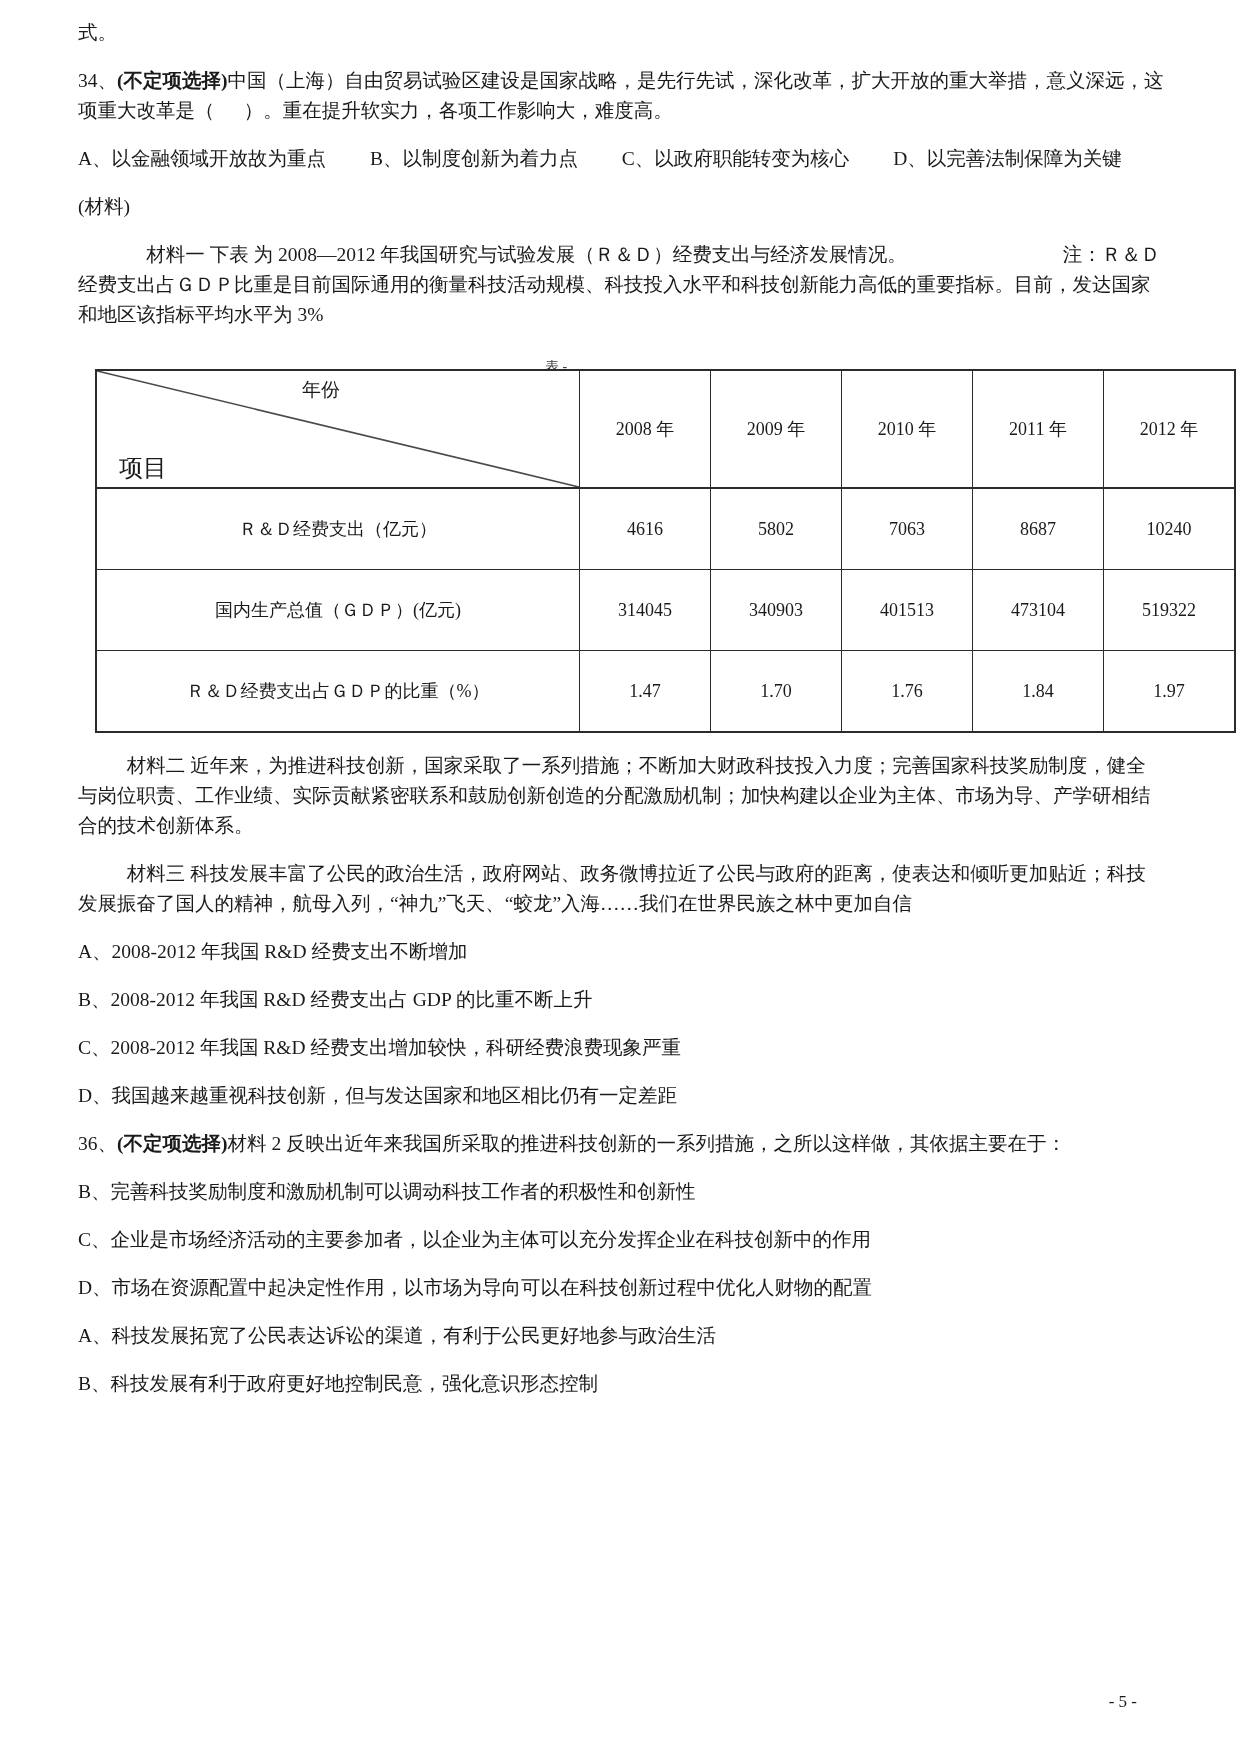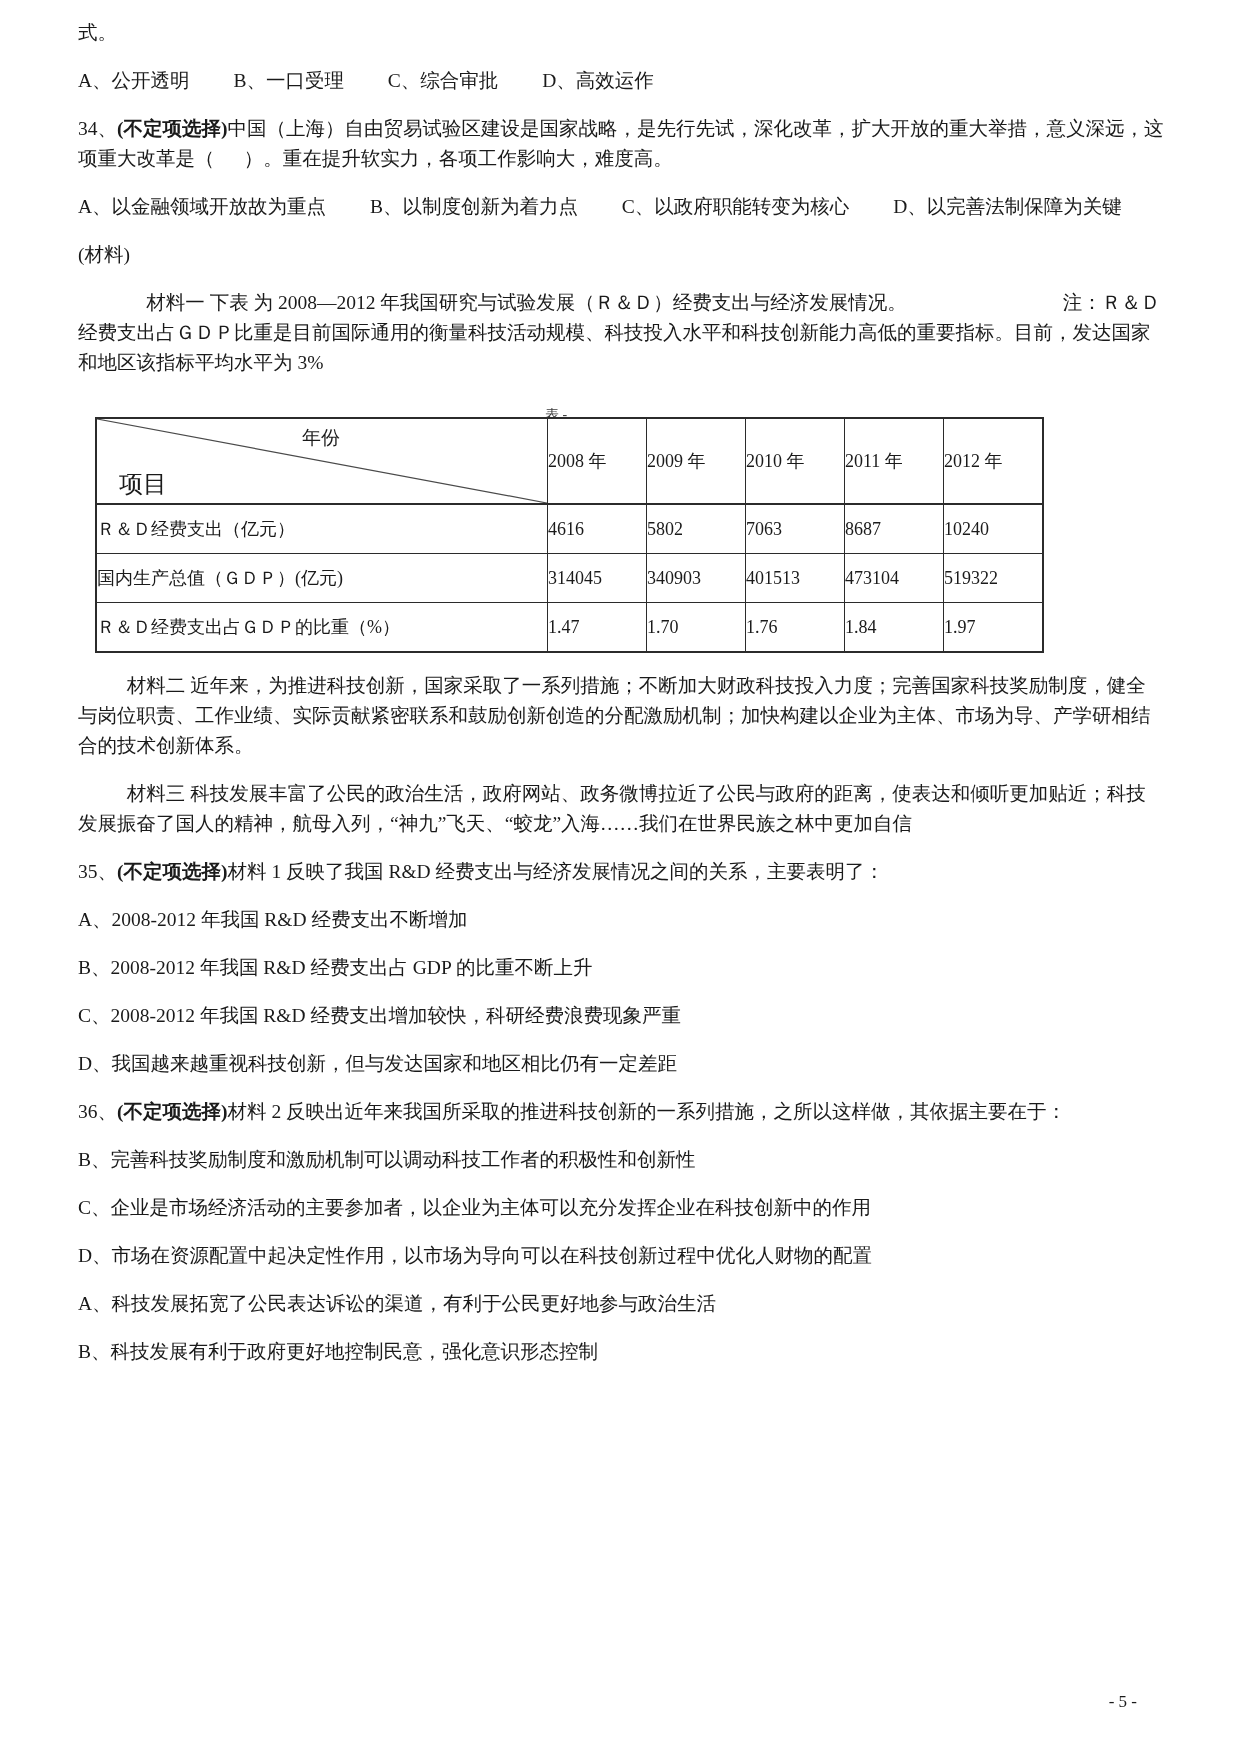--- a/index.html
+++ b/index.html
@@ -30,22 +30,22 @@
     margin-left:450px;width:80px;
     font-size:14px;line-height:13px;color:#3a3a3a;
     white-space:pre;
   }
   table.rdtable{
     border-collapse:collapse;table-layout:fixed;
     width:940px;border:2px solid #2b2b2b;
   }
   table.rdtable td{
     border:1px solid #2b2b2b;
-    vertical-align:middle;
-    font-size:18px;padding:0;overflow:hidden;
+    text-align:center;vertical-align:middle;
+    font-size:18px;padding:16px;overflow:hidden;
   }
   tr.hrow td{height:84px;border-bottom:2px solid #2b2b2b;}
   tr.drow td{height:48px;}
   td.corner{position:relative;}
   td.corner svg{position:absolute;left:0;top:0;width:100%;height:100%;display:block;}
   .corner-top{position:absolute;top:8px;left:205px;font-size:19px;line-height:22px;}
   .corner-bottom{position:absolute;bottom:8px;left:22px;font-size:24px;line-height:22px;}
 
   .footer{
     position:absolute;top:1692px;right:104px;
@@ -53,21 +53,20 @@
     white-space:pre;
   }
 </style>
 </head>
 <body>
 
 <div class="page">
   <div class="content">
 
     <p class="para first">式。</p>
-    <p class="para mt20">A、公开透明         B、一口受理         C、综合审批         D、高效运作</p>
 
     <p class="para"><span>34、</span><span class="b">(不定项选择)</span><span>中国（上海）自由贸易试验区建设是国家战略，是先行先试，深化改革，扩大开放的重大举措，意义深远，这项重大改革是（      ）。重在提升软实力，各项工作影响大，难度高。</span></p>
     <p class="para mt22">A、以金融领域开放故为重点         B、以制度创新为着力点         C、以政府职能转变为核心         D、以完善法制保障为关键</p>
 
     <p class="para mt14">(材料)</p>
 
     <p class="para mt22 indent-m1">材料一 下表 为 2008—2012 年我国研究与试验发展（Ｒ＆Ｄ）经费支出与经济发展情况。　　　　　　　　注：Ｒ＆Ｄ经费支出占ＧＤＰ比重是目前国际通用的衡量科技活动规模、科技投入水平和科技创新能力高低的重要指标。目前，发达国家和地区该指标平均水平为 3%</p>
 
     <div class="tablewrap">
       <div class="tcaption">表 -</div>
@@ -111,21 +110,20 @@
           <td>1.84</td>
           <td>1.97</td>
         </tr>
       </tbody>
         </table>
     </div>
 
     <p class="para mt36 indent-m23">材料二 近年来，为推进科技创新，国家采取了一系列措施；不断加大财政科技投入力度；完善国家科技奖励制度，健全与岗位职责、工作业绩、实际贡献紧密联系和鼓励创新创造的分配激励机制；加快构建以企业为主体、市场为导、产学研相结合的技术创新体系。</p>
     <p class="para indent-m23">材料三 科技发展丰富了公民的政治生活，政府网站、政务微博拉近了公民与政府的距离，使表达和倾听更加贴近；科技发展振奋了国人的精神，航母入列，“神九”飞天、“蛟龙”入海……我们在世界民族之林中更加自信</p>
 
-    <p class="para mt22"><span>35、</span><span class="b">(不定项选择)</span><span>材料 1 反映了我国 R&amp;D 经费支出与经济发展情况之间的关系，主要表明了：</span></p>
     <p class="para">A、2008-2012 年我国 R&amp;D 经费支出不断增加</p>
     <p class="para">B、2008-2012 年我国 R&amp;D 经费支出占 GDP 的比重不断上升</p>
     <p class="para">C、2008-2012 年我国 R&amp;D 经费支出增加较快，科研经费浪费现象严重</p>
     <p class="para">D、我国越来越重视科技创新，但与发达国家和地区相比仍有一定差距</p>
 
     <p class="para"><span>36、</span><span class="b">(不定项选择)</span><span>材料 2 反映出近年来我国所采取的推进科技创新的一系列措施，之所以这样做，其依据主要在于：</span></p>
     <p class="para">B、完善科技奖励制度和激励机制可以调动科技工作者的积极性和创新性</p>
     <p class="para">C、企业是市场经济活动的主要参加者，以企业为主体可以充分发挥企业在科技创新中的作用</p>
     <p class="para mt20">D、市场在资源配置中起决定性作用，以市场为导向可以在科技创新过程中优化人财物的配置</p>
 

